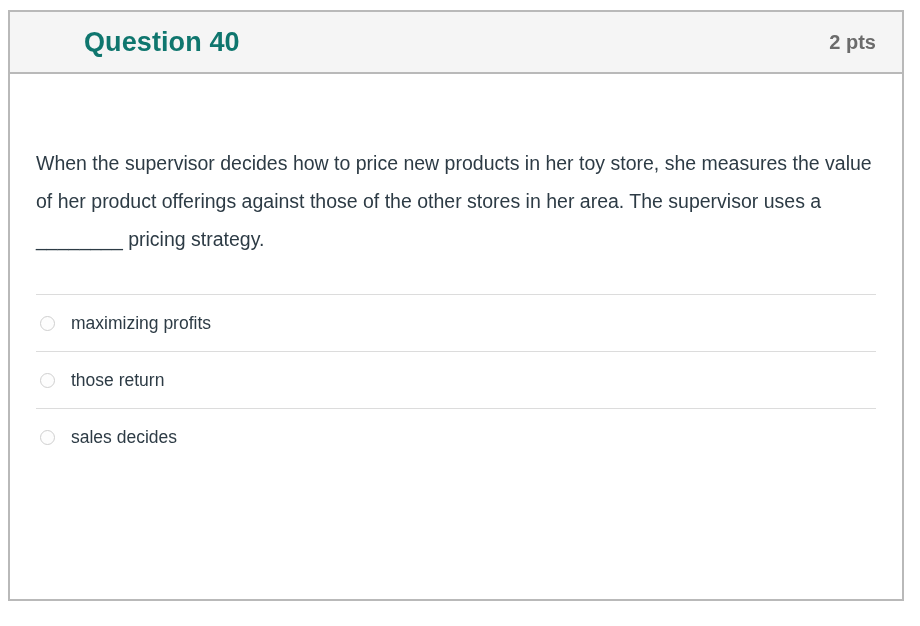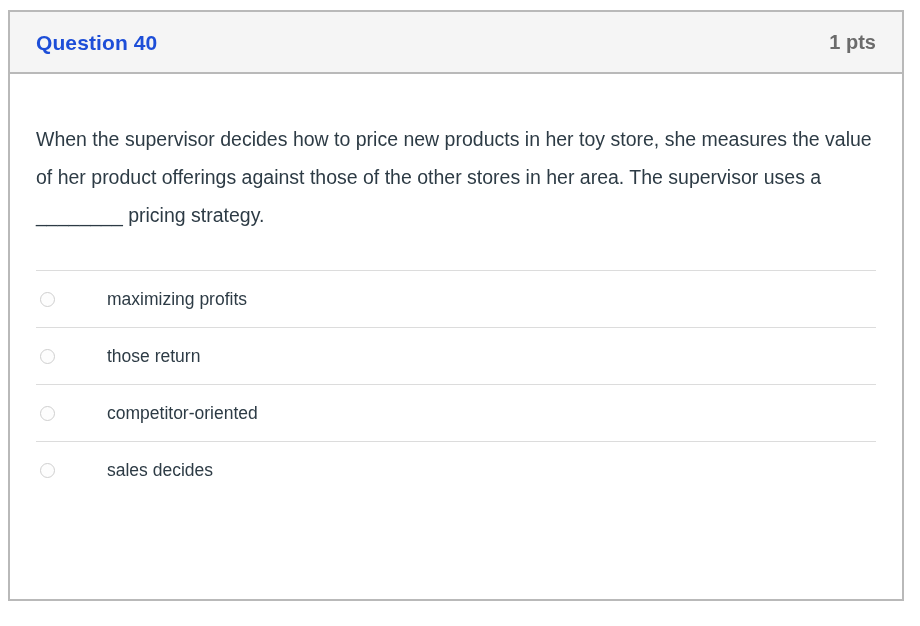--- a/index.html
+++ b/index.html
@@ -40,42 +40,43 @@
     height: 62px;
     background: #f5f5f5;
     border-bottom: 2px solid #b9b9b9;
     display: flex;
     align-items: center;
     justify-content: space-between;
     padding: 0 26px 0 26px;
     box-sizing: border-box;
   }
   .question-name {
-    font-size: 21px;
+    font-size: 27px;
     font-weight: bold;
-    color: #1d4ed8;
+    color: #0f766e;
     letter-spacing: 0.1px;
     line-height: 1;
+    margin-left: 48px;
   }
   .question-points {
     font-size: 20px;
     font-weight: bold;
     color: #6b6b6b;
     line-height: 1;
     white-space: nowrap;
   }
 
   
   .question-body {
     padding: 0;
   }
 
   .question-text {
     margin: 0;
-    padding: 46px 30px 0 26px;
+    padding: 70px 30px 0 26px;
     font-size: 19.5px;
     line-height: 38px;
     color: #2d3b45;
     max-width: 845px;
   }
 
   
   .answers {
     margin: 0;
     padding: 0;
@@ -85,21 +86,20 @@
   .answer-row {
     position: relative;
     height: 57px;
     display: flex;
     align-items: center;
     border-top: 1px solid #dcdcdc;
     margin: 0 26px 0 26px;
     padding-left: 4px;
     box-sizing: border-box;
     cursor: pointer;
-    gap: 36px;
   }
   .answer-row:last-child {
     height: 58px;
   }
 
   .radio {
     flex: 0 0 auto;
     width: 15px;
     height: 15px;
     border-radius: 50%;
@@ -118,44 +118,40 @@
 </style>
 </head>
 <body>
 
 <div class="page">
 
   <div class="question-card">
 
     <div class="question-header">
       <div class="question-name">Question 40</div>
-      <div class="question-points">1 pts</div>
+      <div class="question-points">2 pts</div>
     </div>
 
     <div class="question-body">
 
       <p class="question-text">When the supervisor decides how to price new products in her toy store, she measures the value of her product offerings against those of the other stores in her area. The supervisor uses a ________ pricing strategy.</p>
 
       <ul class="answers">
 
         <li class="answer-row">
           <span class="radio"></span>
           <span class="answer-label">maximizing profits</span>
         </li>
 
 
         <li class="answer-row">
           <span class="radio"></span>
           <span class="answer-label">those return</span>
         </li>
 
-        <li class="answer-row">
-          <span class="radio"></span>
-          <span class="answer-label">competitor-oriented</span>
-        </li>
 
         <li class="answer-row">
           <span class="radio"></span>
           <span class="answer-label">sales decides</span>
         </li>
 
       </ul>
 
     </div>
 

